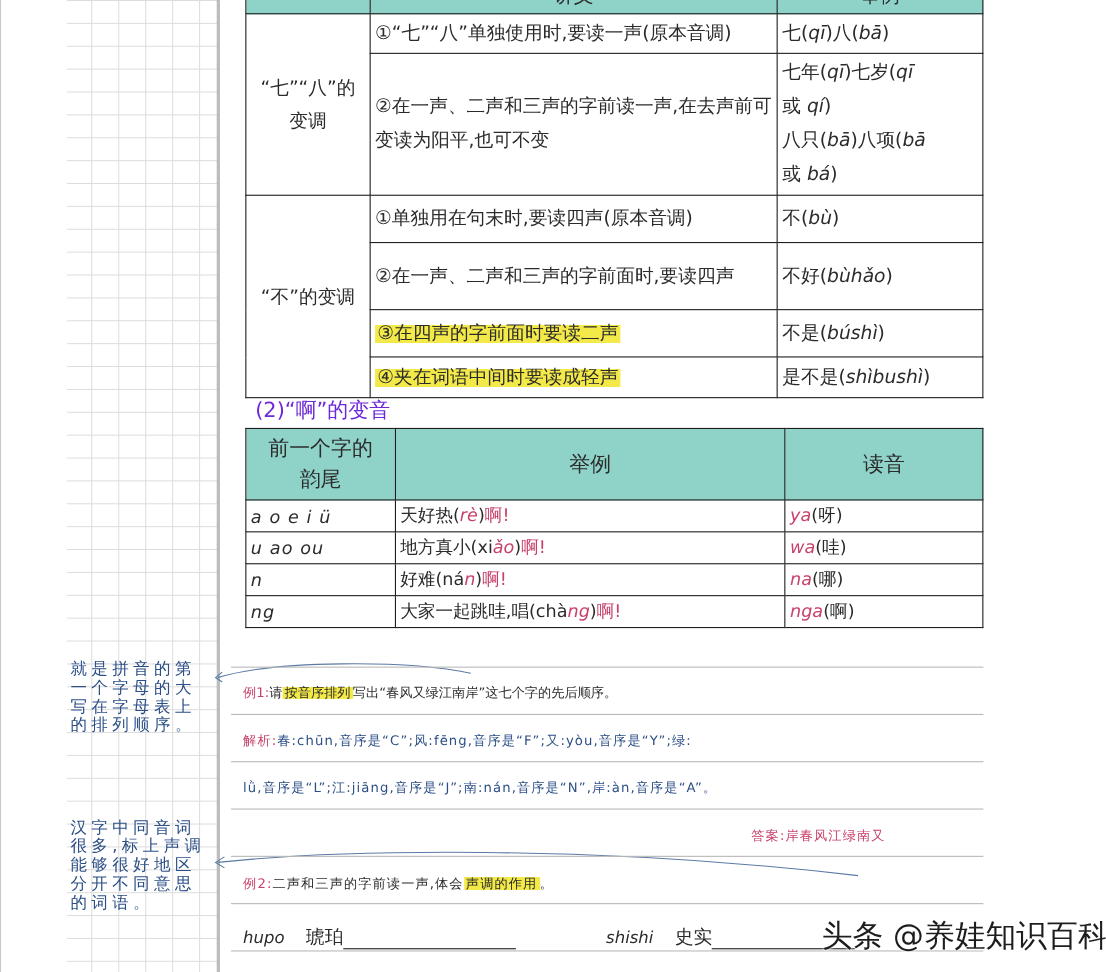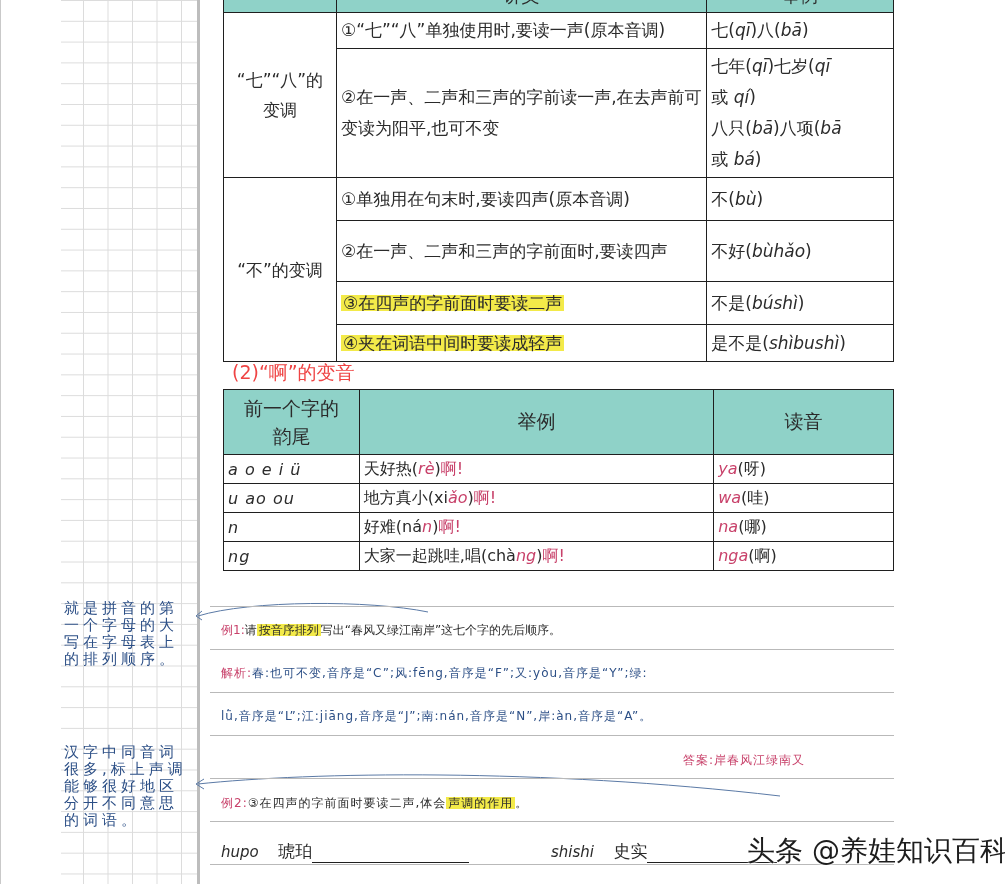--- a/index.html
+++ b/index.html
@@ -37,21 +37,21 @@
   td, th { border: 1.5px solid #1f1f1f; font-weight: normal; }
   .t1 { left: 223px; top: -22px; width: 671px; font-size: 17px; }
   .t1 th { background: #8fd2c8; height: 34px; text-align: center; font-size: 18px; }
   .t1 td { padding: 2px 4px; vertical-align: middle; line-height: 31px; }
   .t1 .cat { text-align: center; width: 113px; line-height: 30px; }
   .t1 .rule { width: 371px; }
   .t1 .ex { width: 187px; line-height: 31px; }
 
   .hl { background: linear-gradient(to bottom, transparent 10%, #f3ea49 10%, #f3ea49 92%, transparent 92%); padding: 0 2px; }
 
-  .sec-title { position: absolute; left: 232px; top: 360px; font-size: 19px; color: #ef4444; }
+  .sec-title { position: absolute; left: 232px; top: 360px; font-size: 19px; color: #6d28d9; }
 
   .t2 { left: 223px; top: 389px; width: 671px; font-size: 16px; }
   .t2 th { background: #8fd2c8; font-size: 19px; text-align: center; }
   .t2 th.c1 { width: 136px; line-height: 28px; padding: 4px 16px; }
   .t2 th.c2 { width: 355px; }
   .t2 th.c3 { width: 180px; }
   .t2 td { height: 29px; padding: 0 4px; }
   .t2 td.fin { text-align: left; font-style: italic; letter-spacing: 1px; }
   .red { color: #c8416a; }
   .ital { font-style: italic; margin-top: 12px; }
@@ -165,27 +165,27 @@
 <div class="line" style="top:692px;"></div>
 <div class="line" style="top:735px;"></div>
 <div class="line" style="top:778px;"></div>
 <div class="line" style="top:821px;"></div>
 <div class="line" style="top:864px;"></div>
 
 <div class="text-row" style="top:622px;">
   <span class="pink">例1:</span><span>请</span><span class="hl">按音序排列</span><span>写出“春风又绿江南岸”这七个字的先后顺序。</span>
 </div>
 <div class="text-row blue" style="top:665px;letter-spacing:1px;">
-  <span class="pink">解析:</span><span>春:也可不变,音序是“C”;风:fēng,音序是“F”;又:yòu,音序是“Y”;绿:</span>
+  <span class="pink">解析:</span><span>春:chūn,音序是“C”;风:fēng,音序是“F”;又:yòu,音序是“Y”;绿:</span>
 </div>
 <div class="text-row blue" style="top:708px;letter-spacing:1px;">lǜ,音序是“L”;江:jiāng,音序是“J”;南:nán,音序是“N”,岸:àn,音序是“A”。</div>
 <div class="text-row pink" style="top:752px;left:683px;letter-spacing:1px;">答案:岸春风江绿南又</div>
 
 <div class="text-row" style="top:795px;letter-spacing:1px;">
-  <span class="pink">例2:</span><span>③在四声的字前面时要读二声,体会</span><span class="hl">声调的作用</span><span>。</span>
+  <span class="pink">例2:</span><span>二声和三声的字前读一声,体会</span><span class="hl">声调的作用</span><span>。</span>
 </div>
 <div class="text-row" style="top:840px;font-size:17px;">
   <span class="ital" style="font-size:15px;">hupo</span>
   <span style="margin-left:14px;">琥珀</span><span class="blank" style="width:157px;"></span>
 </div>
 <div class="text-row" style="top:840px;left:551px;font-size:17px;">
   <span class="ital" style="font-size:15px;">shishi</span>
   <span style="margin-left:14px;">史实</span><span class="blank" style="width:130px;"></span>
 </div>
 

